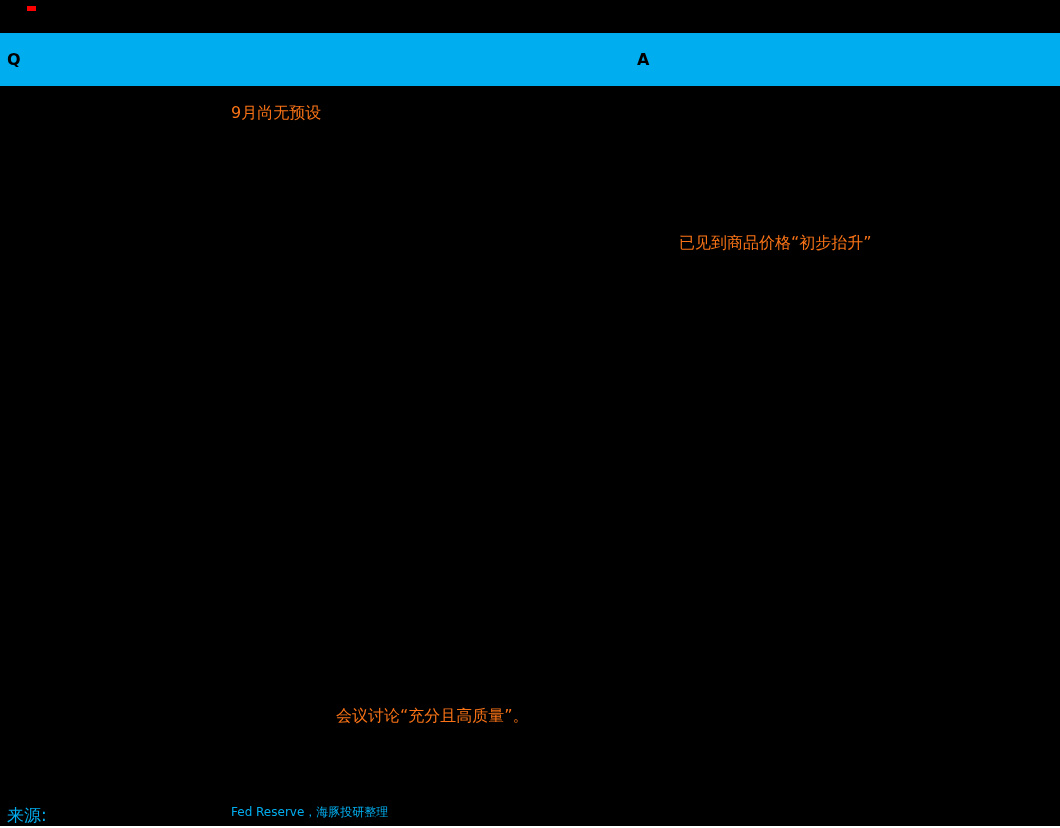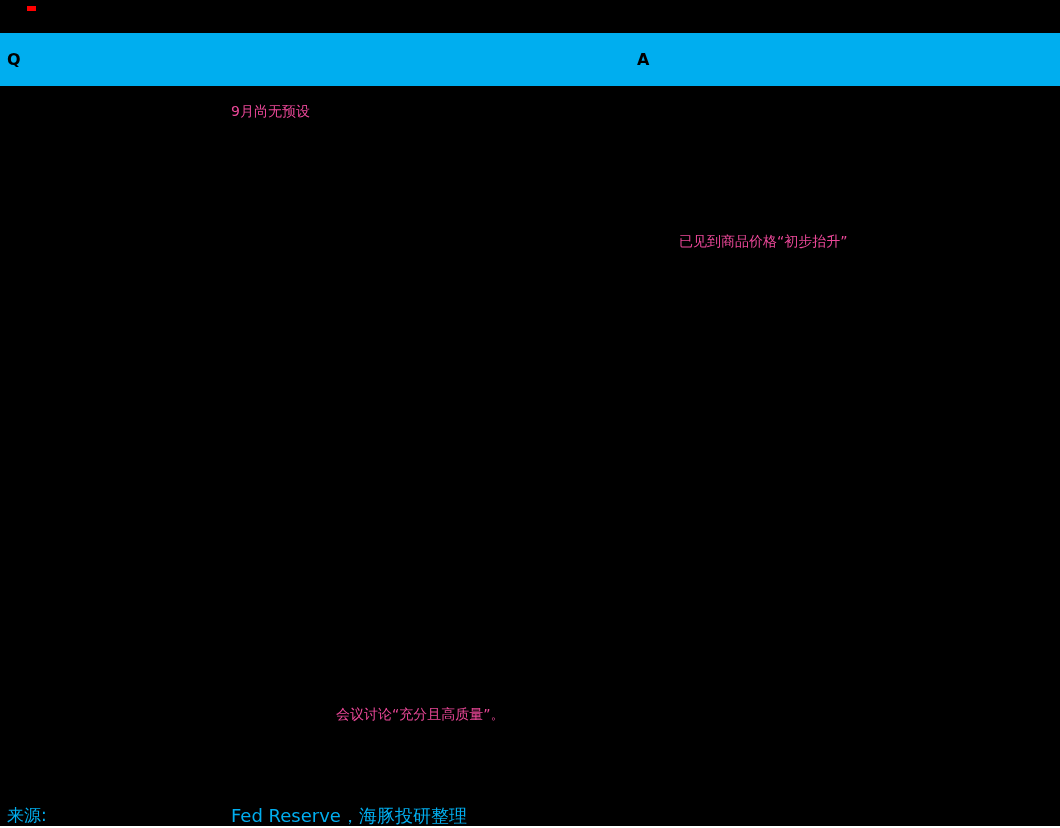--- a/index.html
+++ b/index.html
@@ -32,22 +32,22 @@
     font-size: 16px;
     font-weight: bold;
     color: #000000;
   }
   .q-label { left: 7px; }
   .a-label { left: 637px; }
 
   
   .hl {
     position: absolute;
-    color: #ec4899;
-    font-size: 14px;
+    color: #f97316;
+    font-size: 16px;
     white-space: nowrap;
   }
   .hl-1 { left: 231px; top: 103px; }
   .hl-2 { left: 679px; top: 233px; }
   .hl-3 { left: 336px; top: 706px; }
   .hl-4 { left: 784px; top: 760px; }
 
   
   .red-tick {
     position: absolute;
@@ -65,21 +65,21 @@
     top: 804px;
     color: #00AEEF;
     font-size: 17px;
     white-space: nowrap;
   }
   .footer-source-value {
     position: absolute;
     left: 231px;
     top: 804px;
     color: #00AEEF;
-    font-size: 18px;
+    font-size: 12px;
     white-space: nowrap;
   }
 
   
   .bottom-strip {
     position: absolute;
     left: 0;
     top: 826px;
     width: 1060px;
     height: 2px;

